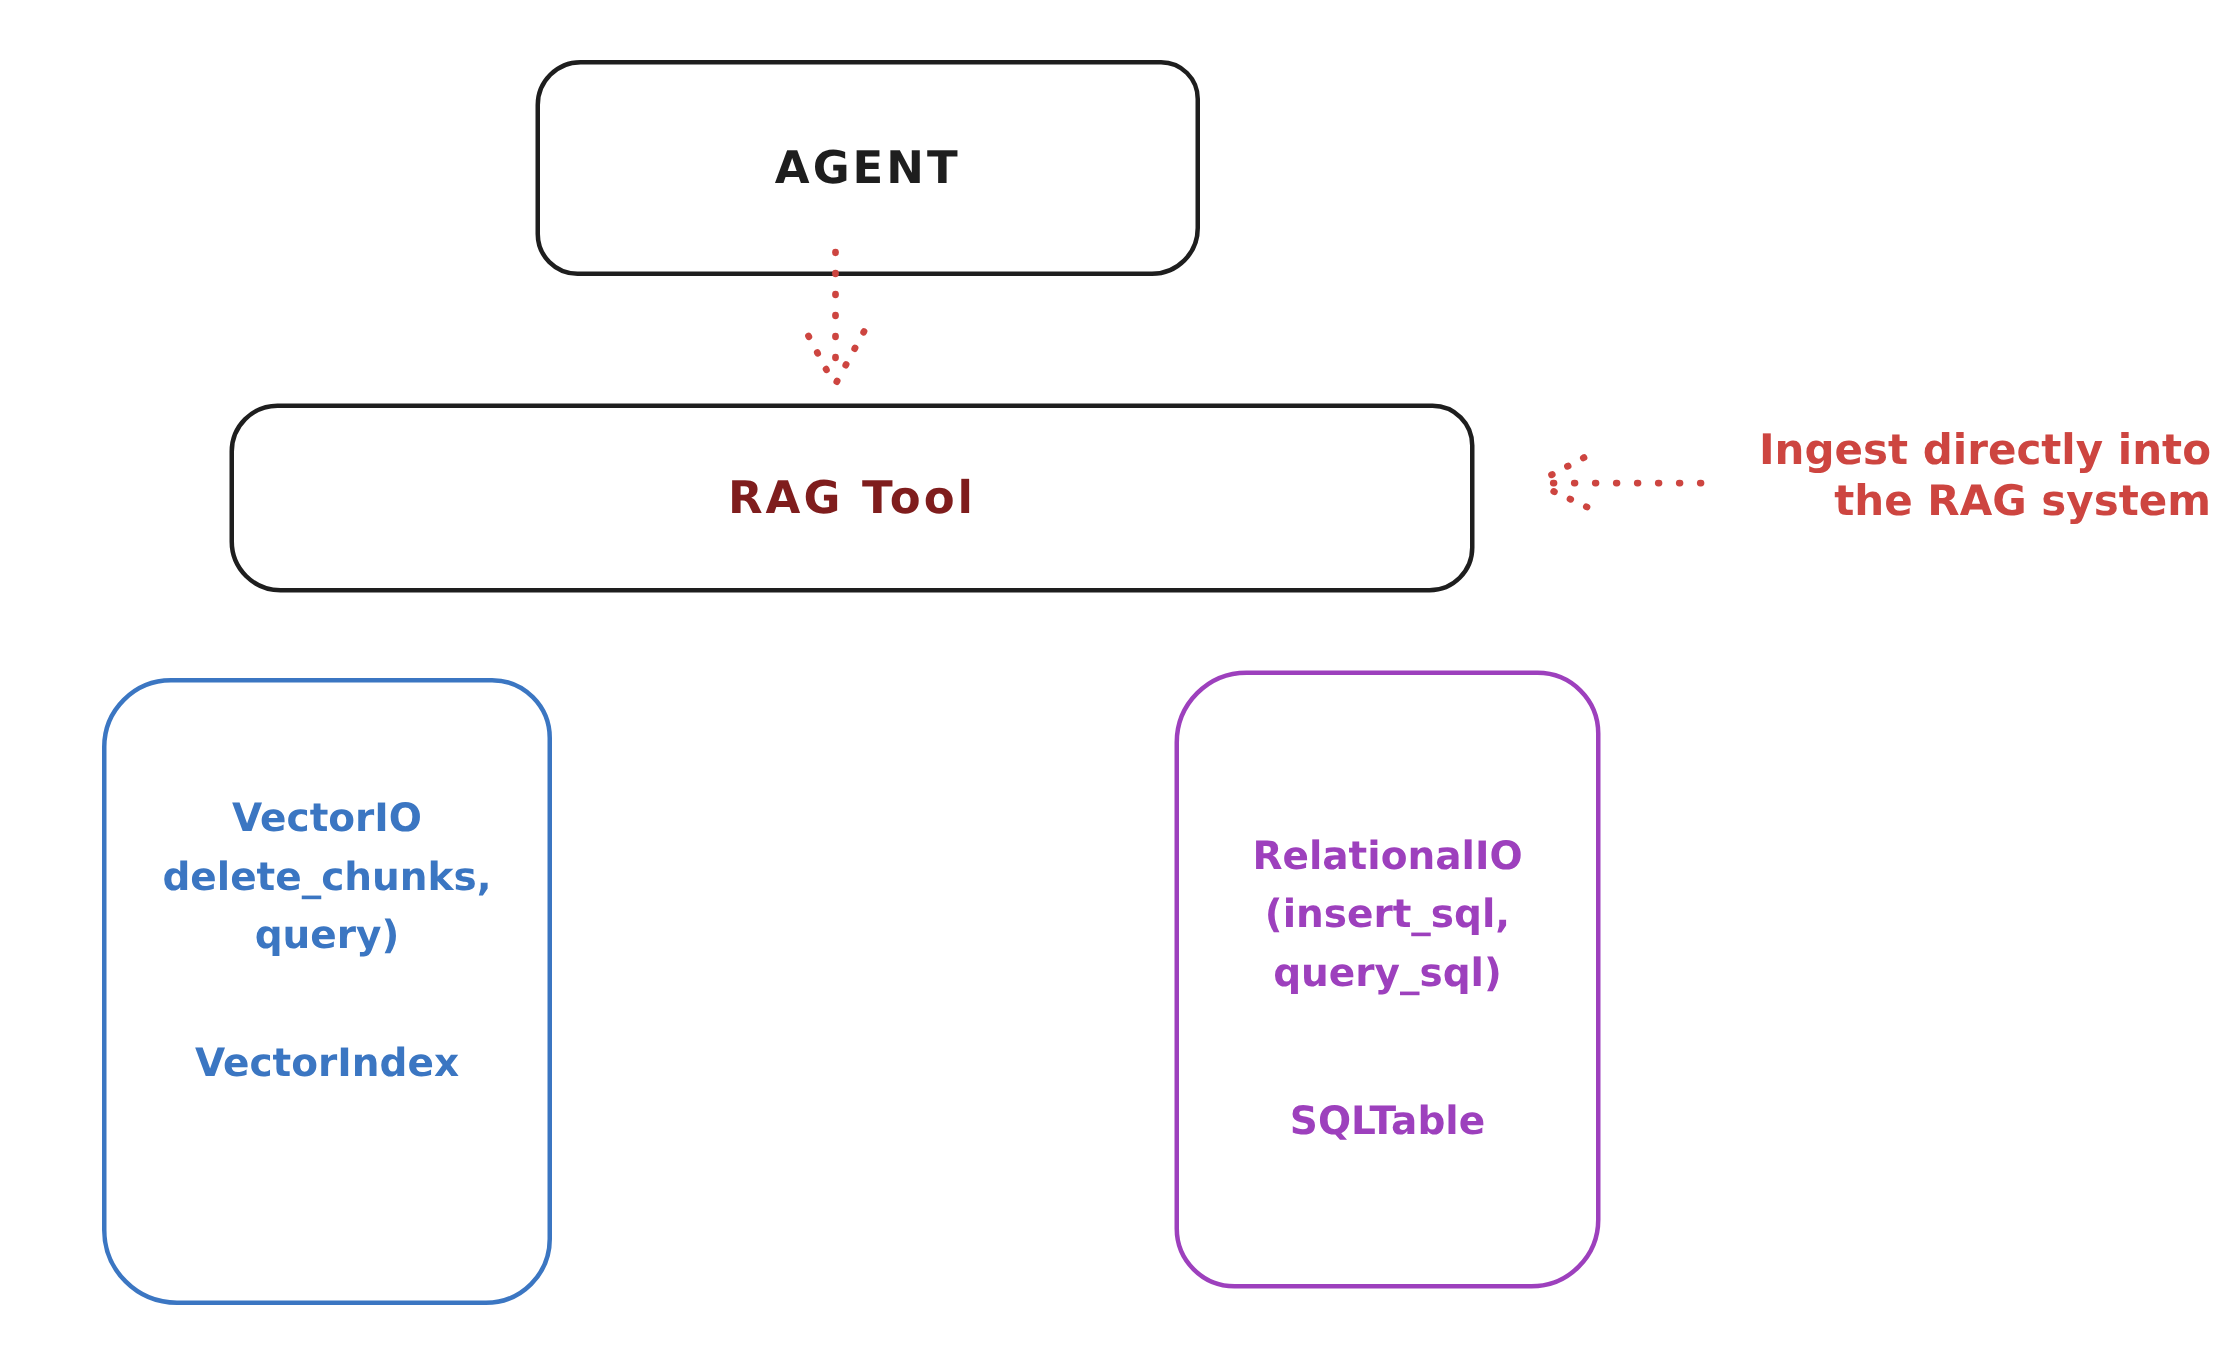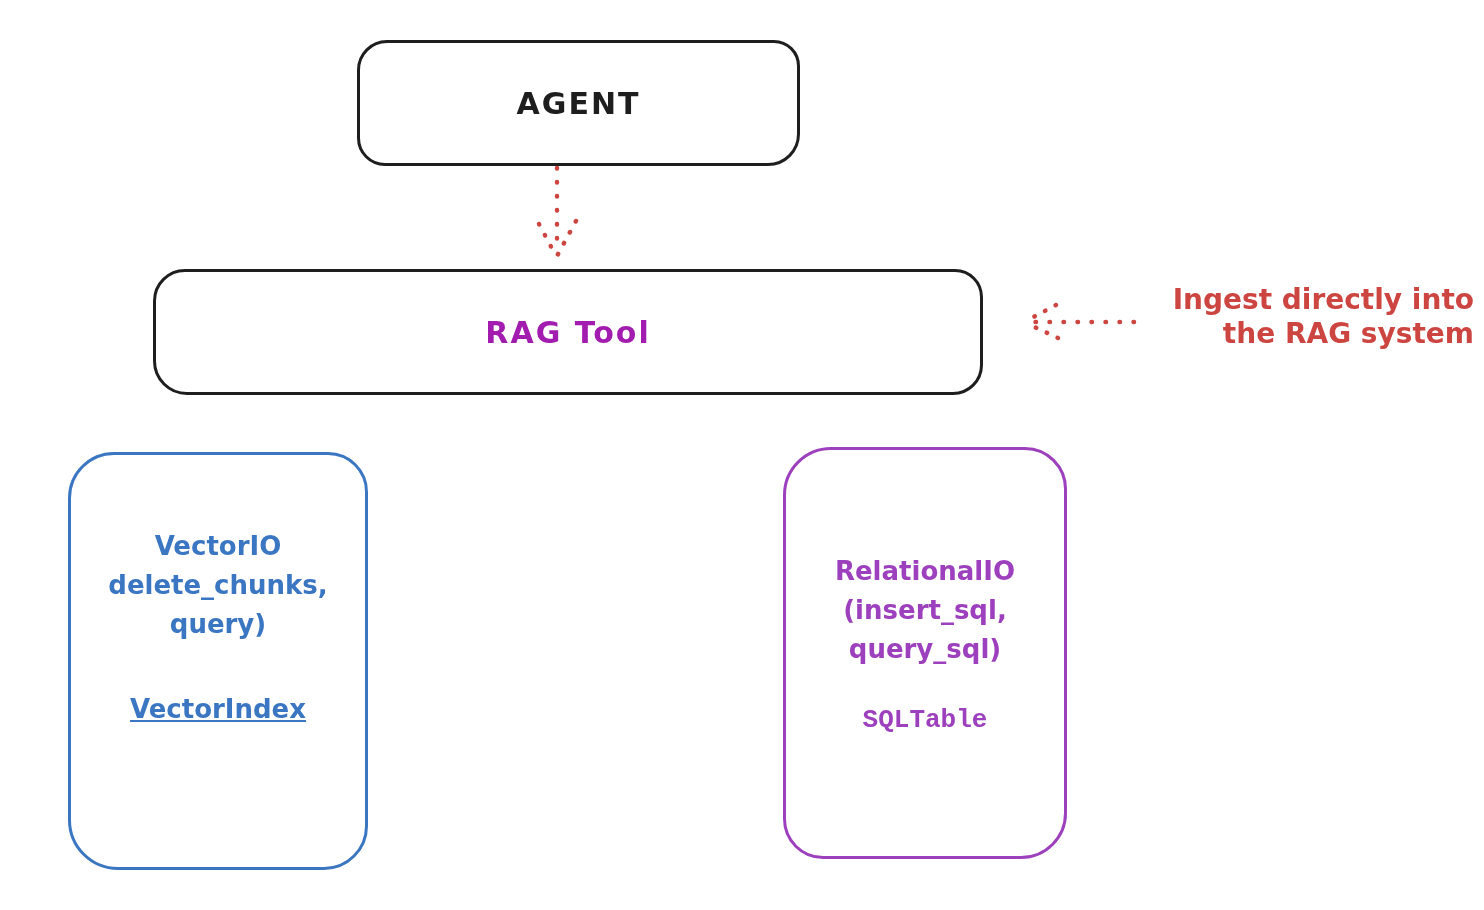--- a/index.html
+++ b/index.html
@@ -20,21 +20,21 @@
     position: absolute;
     background: #ffffff;
     border-style: solid;
     border-width: 3.5px;
     display: flex;
     align-items: center;
     justify-content: center;
     box-sizing: border-box;
   }
   .node-agent {
-    left: 357px; top: 40px; width: 443px; height: 126px;
+    left: 357px; top: 40px; width: 443px; height: 144px;
     border-radius: 30px 26px 32px 28px;
   }
   .node-rag {
     left: 153px; top: 269px; width: 830px; height: 126px;
     border-radius: 32px 28px 30px 34px;
   }
   .node-label {
     font-size: 30px;
     font-weight: bold;
     letter-spacing: 2px;
@@ -74,21 +74,21 @@
     white-space: nowrap;
   }
   .index-label {
     text-align: center;
     font-size: 26px;
     font-weight: bold;
     white-space: nowrap;
   }
   .index-vector    { margin-top: 50px; }
   .index-keyvalue  { margin-top: 42px; }
-  .index-relational{ margin-top: 24px; font-family: Liberation Mono, monospace; }
+  .index-relational{ margin-top: 52px; }
   .annotation {
     position: absolute;
     left: 1140px; top: 283px; width: 334px;
     text-align: right;
     font-size: 28px;
     font-weight: bold;
     line-height: 34px;
     white-space: nowrap;
   }
   .arrow-layer {
@@ -100,21 +100,21 @@
 </head>
 <body>
 
 <div class="canvas">
 
   <div class="node node-agent" style="border-color: rgb(30, 30, 30);">
     <span class="node-label" style="color: rgb(30, 30, 30);">AGENT</span>
   </div>
 
   <div class="node node-rag" style="border-color: rgb(30, 30, 30);">
-    <span class="node-label" style="color: #a21caf;">RAG Tool</span>
+    <span class="node-label" style="color: #7f1d1d;">RAG Tool</span>
   </div>
 
   <svg class="arrow-layer" viewBox="0 0 1484 910">
     <g fill="none" stroke-width="4.5" stroke-linecap="round" stroke="#cd4540">
       <path d="M557,168 L557,252" stroke-dasharray="0.5 13.5"></path>
       <path d="M539,224 L556,256" stroke-dasharray="0.5 12"></path>
       <path d="M576,221 L557,256" stroke-dasharray="0.5 12"></path>
     </g>
     <g fill="none" stroke-width="4.5" stroke-linecap="round" stroke="#cd4540">
       <path d="M1134,322 L1032,322" stroke-dasharray="0.5 13.5"></path>
@@ -127,21 +127,21 @@
     <div>Ingest directly into</div>
     <div>the RAG system</div>
   </div>
 
   <div class="storage storage-vector" style="border-color: rgb(59, 118, 194);">
     <div class="storage-text" style="color: rgb(59, 118, 194);">
       <div>VectorIO</div>
       <div>delete_chunks,</div>
       <div>query)</div>
     </div>
-    <div class="index-label index-vector" style="color: rgb(59, 118, 194); text-decoration: underline;">VectorIndex</div>
+    <div class="index-label index-vector" style="color: rgb(59, 118, 194);">VectorIndex</div>
   </div>
 
 
   <div class="storage storage-relational" style="border-color: rgb(157, 64, 189);">
     <div class="storage-text" style="color: rgb(157, 64, 189);">
       <div>RelationalIO</div>
       <div>(insert_sql,</div>
       <div>query_sql)</div>
     </div>
     <div class="index-label index-relational" style="color: rgb(157, 64, 189);">SQLTable</div>

